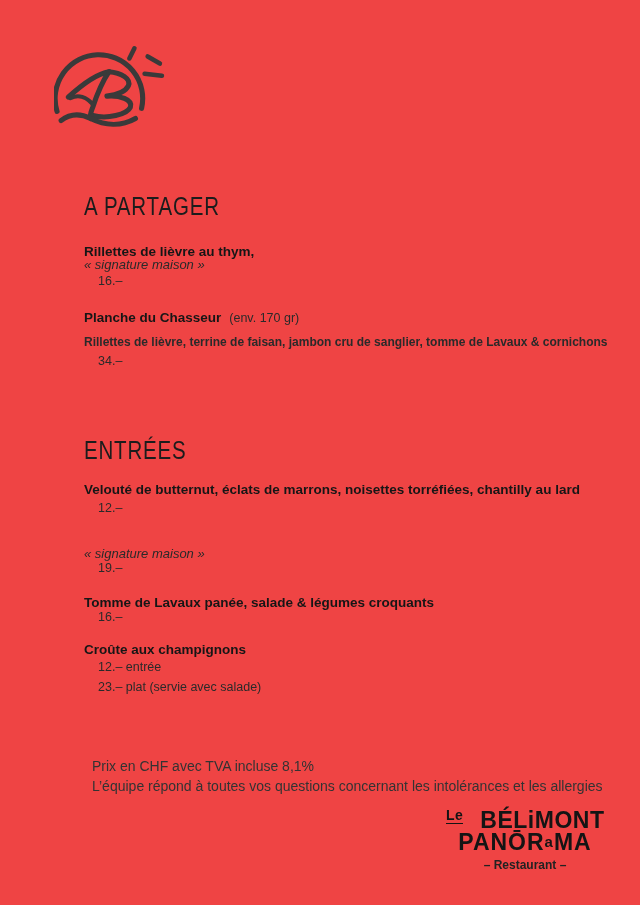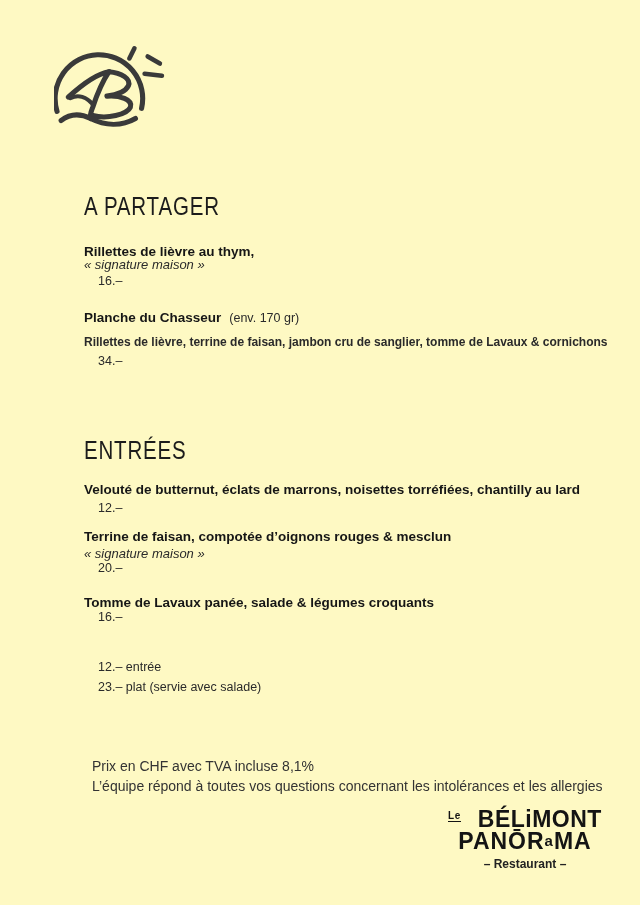--- a/index.html
+++ b/index.html
@@ -4,21 +4,21 @@
 <style>
   html,body{margin:0;padding:0;}
   body{
     width:640px;height:905px;
     background:#ffffff;
     font-family:"Liberation Sans","DejaVu Sans",sans-serif;
     color:#222222;
     position:relative;
     overflow:hidden;
   }
-  .page{position:absolute;inset:0;background:#fef9c3;}
+  .page{position:absolute;inset:0;background:#ef4444;}
   .abs{position:absolute;white-space:nowrap;}
 
   
   .section-title{
     left:84px;
     font-size:25px;
     font-weight:400;
     letter-spacing:1px;
     color:#1c1c1c;
     transform:scaleX(0.82);
@@ -71,21 +71,21 @@
 
   
   .brand{
     left:446px;top:805px;width:158px;
     text-align:center;color:#141414;
   }
   .brand-row1{
     font-size:23px;font-weight:bold;letter-spacing:0.5px;line-height:21px;
   }
   .brand-le{
-    font-size:10px;font-weight:bold;
+    font-size:14px;font-weight:bold;
     vertical-align:8px;
     border-bottom:1.5px solid #141414;
     margin-right:17px;
   }
   .brand-row2{
     font-size:23px;font-weight:bold;letter-spacing:1px;line-height:21px;
   }
   .brand-a{
     font-size:15px;
     vertical-align:3px;
@@ -125,27 +125,27 @@
 
   <div class="abs item-name" style="top:309px"><span>Planche du Chasseur</span><span class="item-portion">(env. 170 gr)</span></div>
   <div class="abs item-desc" style="top:334px">Rillettes de lièvre, terrine de faisan, jambon cru de sanglier, tomme de Lavaux &amp; cornichons</div>
   <div class="abs item-price" style="top:353px">34.–</div>
 
   <div class="abs section-title" style="top:438px">ENTRÉES</div>
 
   <div class="abs item-name" style="top:481px">Velouté de butternut, éclats de marrons, noisettes torréfiées, chantilly au lard</div>
   <div class="abs item-price" style="top:500px">12.–</div>
 
-  <div class="abs item-name" style="top:528px">Terrine de faisan, compotée d’oignons rouges &amp; mesclun</div>
   <div class="abs item-signature" style="top:546px">« signature maison »</div>
-  <div class="abs item-price" style="top:560px">20.–</div>
+  <div class="abs item-price" style="top:560px">19.–</div>
 
   <div class="abs item-name" style="top:594px">Tomme de Lavaux panée, salade &amp; légumes croquants</div>
   <div class="abs item-price" style="top:609px">16.–</div>
 
+  <div class="abs item-name" style="top:641px">Croûte aux champignons</div>
   <div class="abs item-price" style="top:659px">12.– entrée</div>
   <div class="abs item-price" style="top:679px">23.– plat (servie avec salade)</div>
 
   <div class="abs footer-line" style="top:759px">Prix en CHF avec TVA incluse 8,1%</div>
   <div class="abs footer-line" style="top:779px">L’équipe répond à toutes vos questions concernant les intolérances et les allergies</div>
 
   <div class="abs brand">
     <div class="brand-row1"><span class="brand-le">Le</span><span>BÉLiMONT</span></div>
     <div class="brand-row2"><span>PANŌR</span><span class="brand-a">a</span><span>MA</span></div>
     <div class="brand-tagline">– Restaurant –</div>

